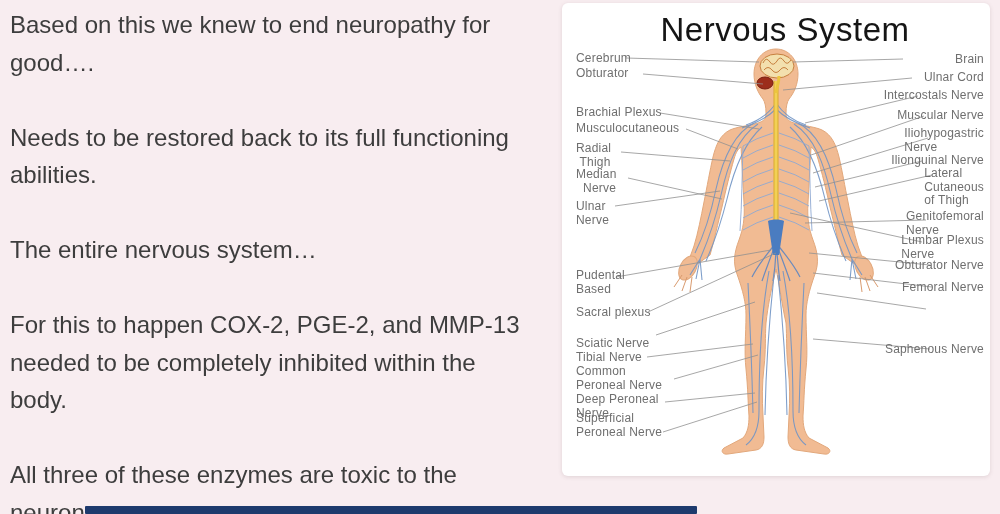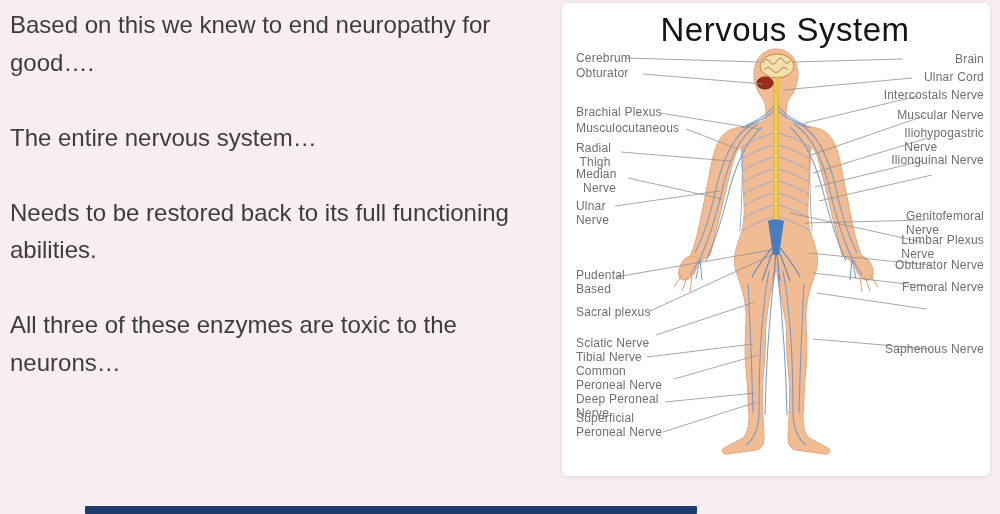--- a/index.html
+++ b/index.html
@@ -33,22 +33,23 @@
   .bottom-bar{
     position:absolute;left:85px;top:506px;width:612px;height:8px;
     background:#1e3a6d;border-radius:1px;
   }
 </style>
 </head>
 <body>
 
 <div class="left-text">
   <p>Based on this we knew to end neuropathy for good….</p>
+  <p>Needs to be restored back to its full functioning abilities.</p>
   <p>The entire nervous system…</p>
-  <p>Needs to be restored back to its full functioning abilities.</p>
+  <p>For this to happen COX-2, PGE-2, and MMP-13 needed to be completely inhibited within the body.</p>
   <p>All three of these enzymes are toxic to the neurons…</p>
 </div>
 
 <div class="panel">
 
   <svg class="figure-svg" viewBox="0 0 428 473">
 
     <g>
       <path fill="#f1bb93" stroke="#e2a87c" stroke-width="1" d="
         M214,46 C201,46 192,57 192,71 C192,81 196,90 201,96 C203,99 204,104 204,110
@@ -182,20 +183,23 @@
   <div class="lbl left" style="top:409px">Superficial
 Peroneal Nerve</div>
 
   <div class="lbl right" style="top:50px">Brain</div>
   <div class="lbl right" style="top:68px">Ulnar Cord</div>
   <div class="lbl right" style="top:86px">Intercostals Nerve</div>
   <div class="lbl right" style="top:106px">Muscular Nerve</div>
   <div class="lbl right" style="top:124px">Iliohypogastric
 Nerve</div>
   <div class="lbl right" style="top:151px">Ilionguinal Nerve</div>
+  <div class="lbl right" style="top:164px">Lateral
+Cutaneous
+of Thigh</div>
   <div class="lbl right" style="top:207px">Genitofemoral
 Nerve</div>
   <div class="lbl right" style="top:231px">Lumbar Plexus
 Nerve</div>
   <div class="lbl right" style="top:256px">Obturator Nerve</div>
   <div class="lbl right" style="top:278px">Femoral Nerve</div>
   <div class="lbl right" style="top:340px">Saphenous Nerve</div>
 </div>
 
 <div class="bottom-bar"></div>

